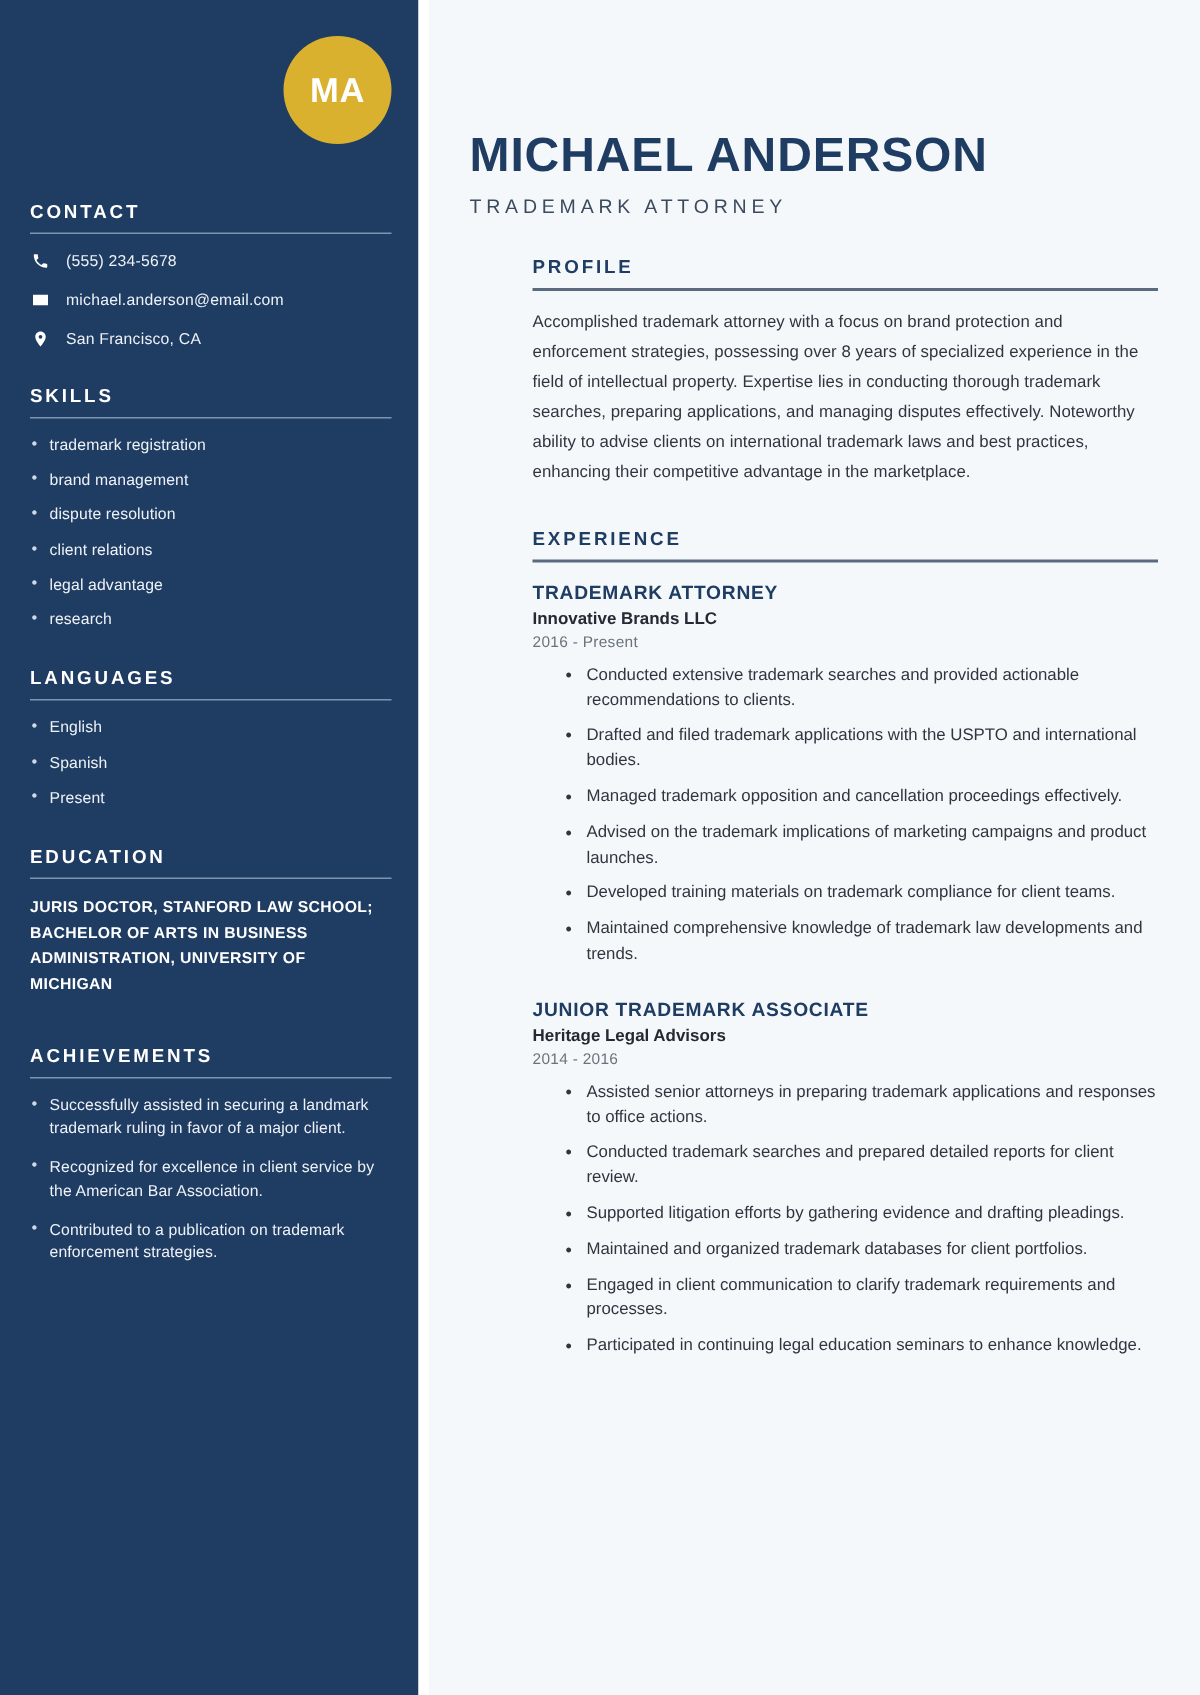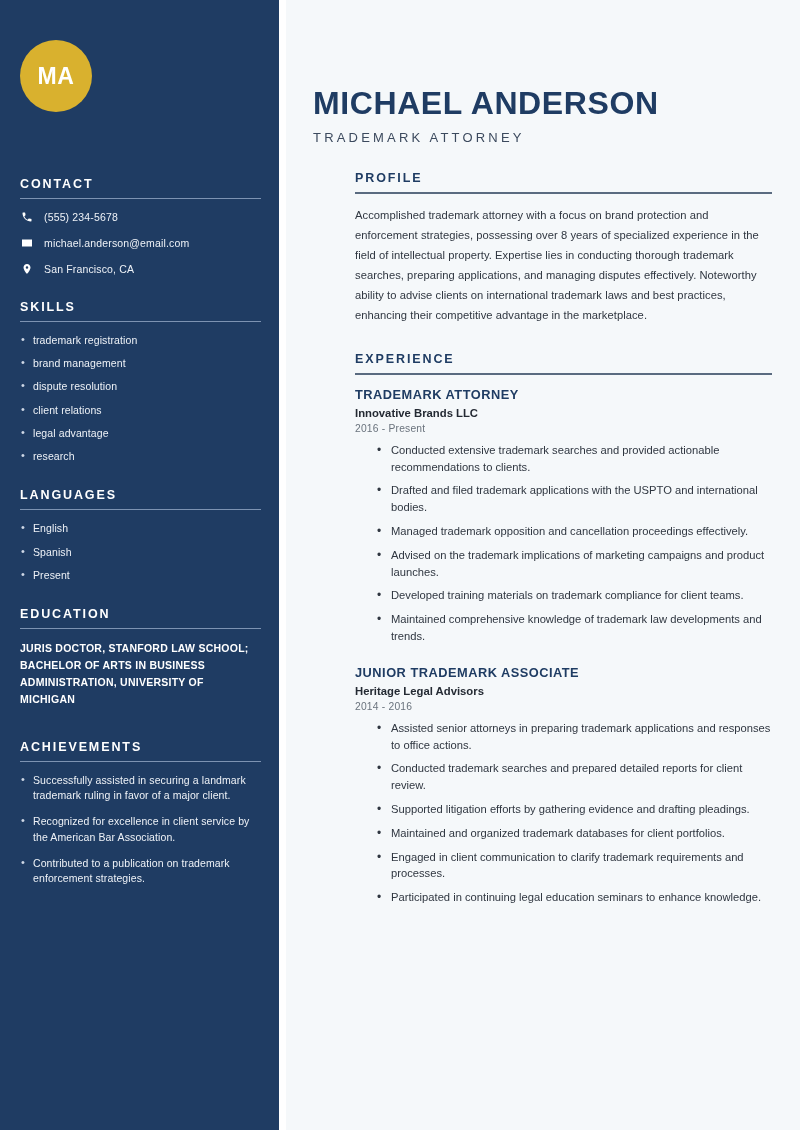--- a/index.html
+++ b/index.html
@@ -11,30 +11,30 @@
   }
   .page { position:relative; width:800px; height:1130px; display:flex; background:#ffffff; overflow:hidden; }
 
   
   .sidebar {
     width:279px; height:1130px; flex:0 0 279px;
     background:#1F3C63;
     padding:0 18px 0 20px;
     color:#ffffff;
   }
-  .avatar-wrap { display:flex; justify-content:flex-start; padding-top:40px; }
+  .avatar-wrap { display:flex; justify-content:flex-end; padding-top:24px; }
   .avatar {
     width:72px; height:72px; border-radius:50%;
     background:#D9B12E;
     display:flex; align-items:center; justify-content:center;
     color:#ffffff; font-size:23px; font-weight:bold; letter-spacing:0.5px;
   }
 
   .side-sec { margin-top:24px; }
-  .side-sec.first { margin-top:65px; }
+  .side-sec.first { margin-top:38px; }
   .side-head {
     font-size:12.5px; font-weight:bold; letter-spacing:1.9px;
     color:#ffffff; text-transform:uppercase;
     padding-bottom:7px;
   }
   .side-rule { height:1px; background:#7d93b2; margin-bottom:11px; }
 
   .contact-row { display:flex; align-items:center; gap:10px; margin-bottom:12px; }
   .contact-row:last-child { margin-bottom:0; }
   .c-icon { width:14px; height:14px; flex:0 0 14px; display:flex; align-items:center; justify-content:center; }

